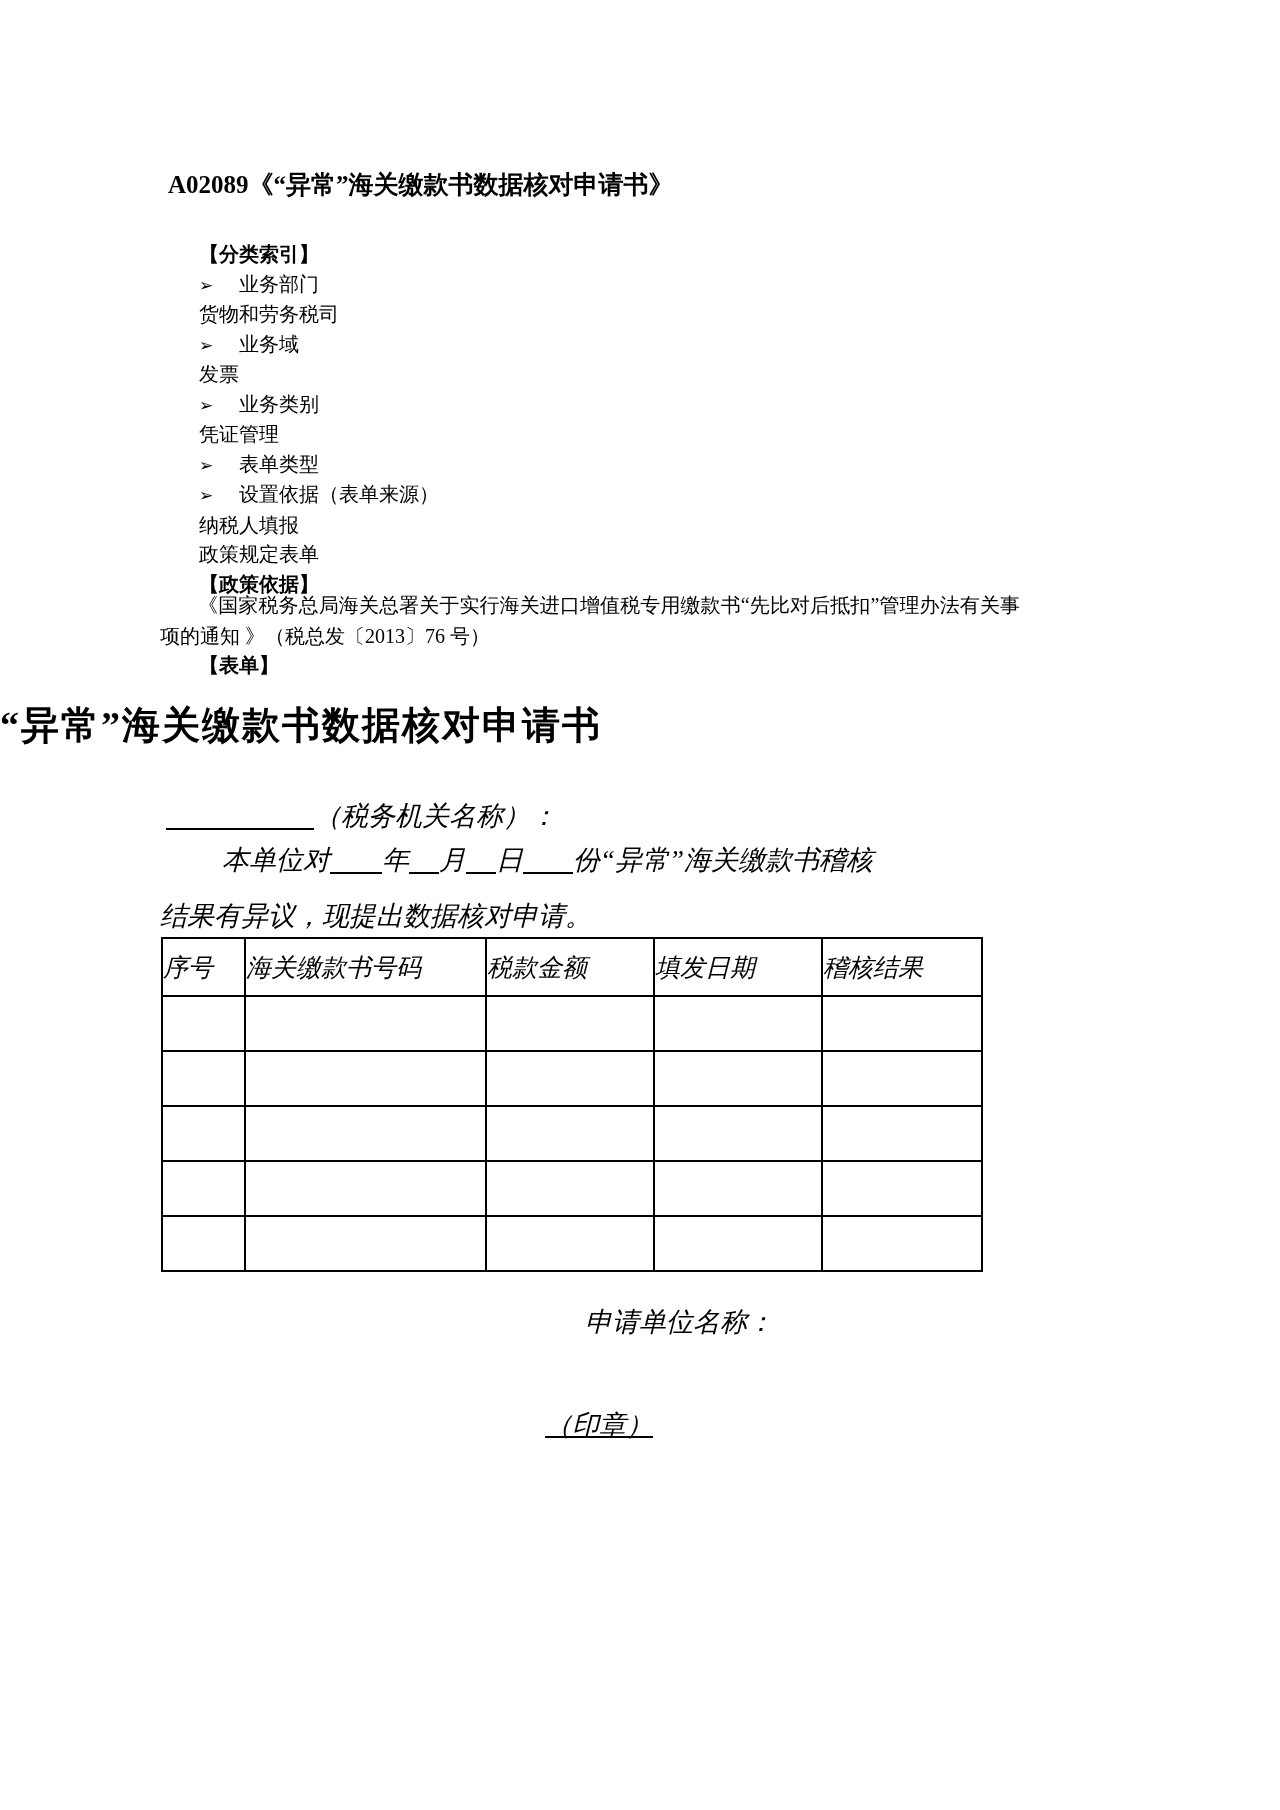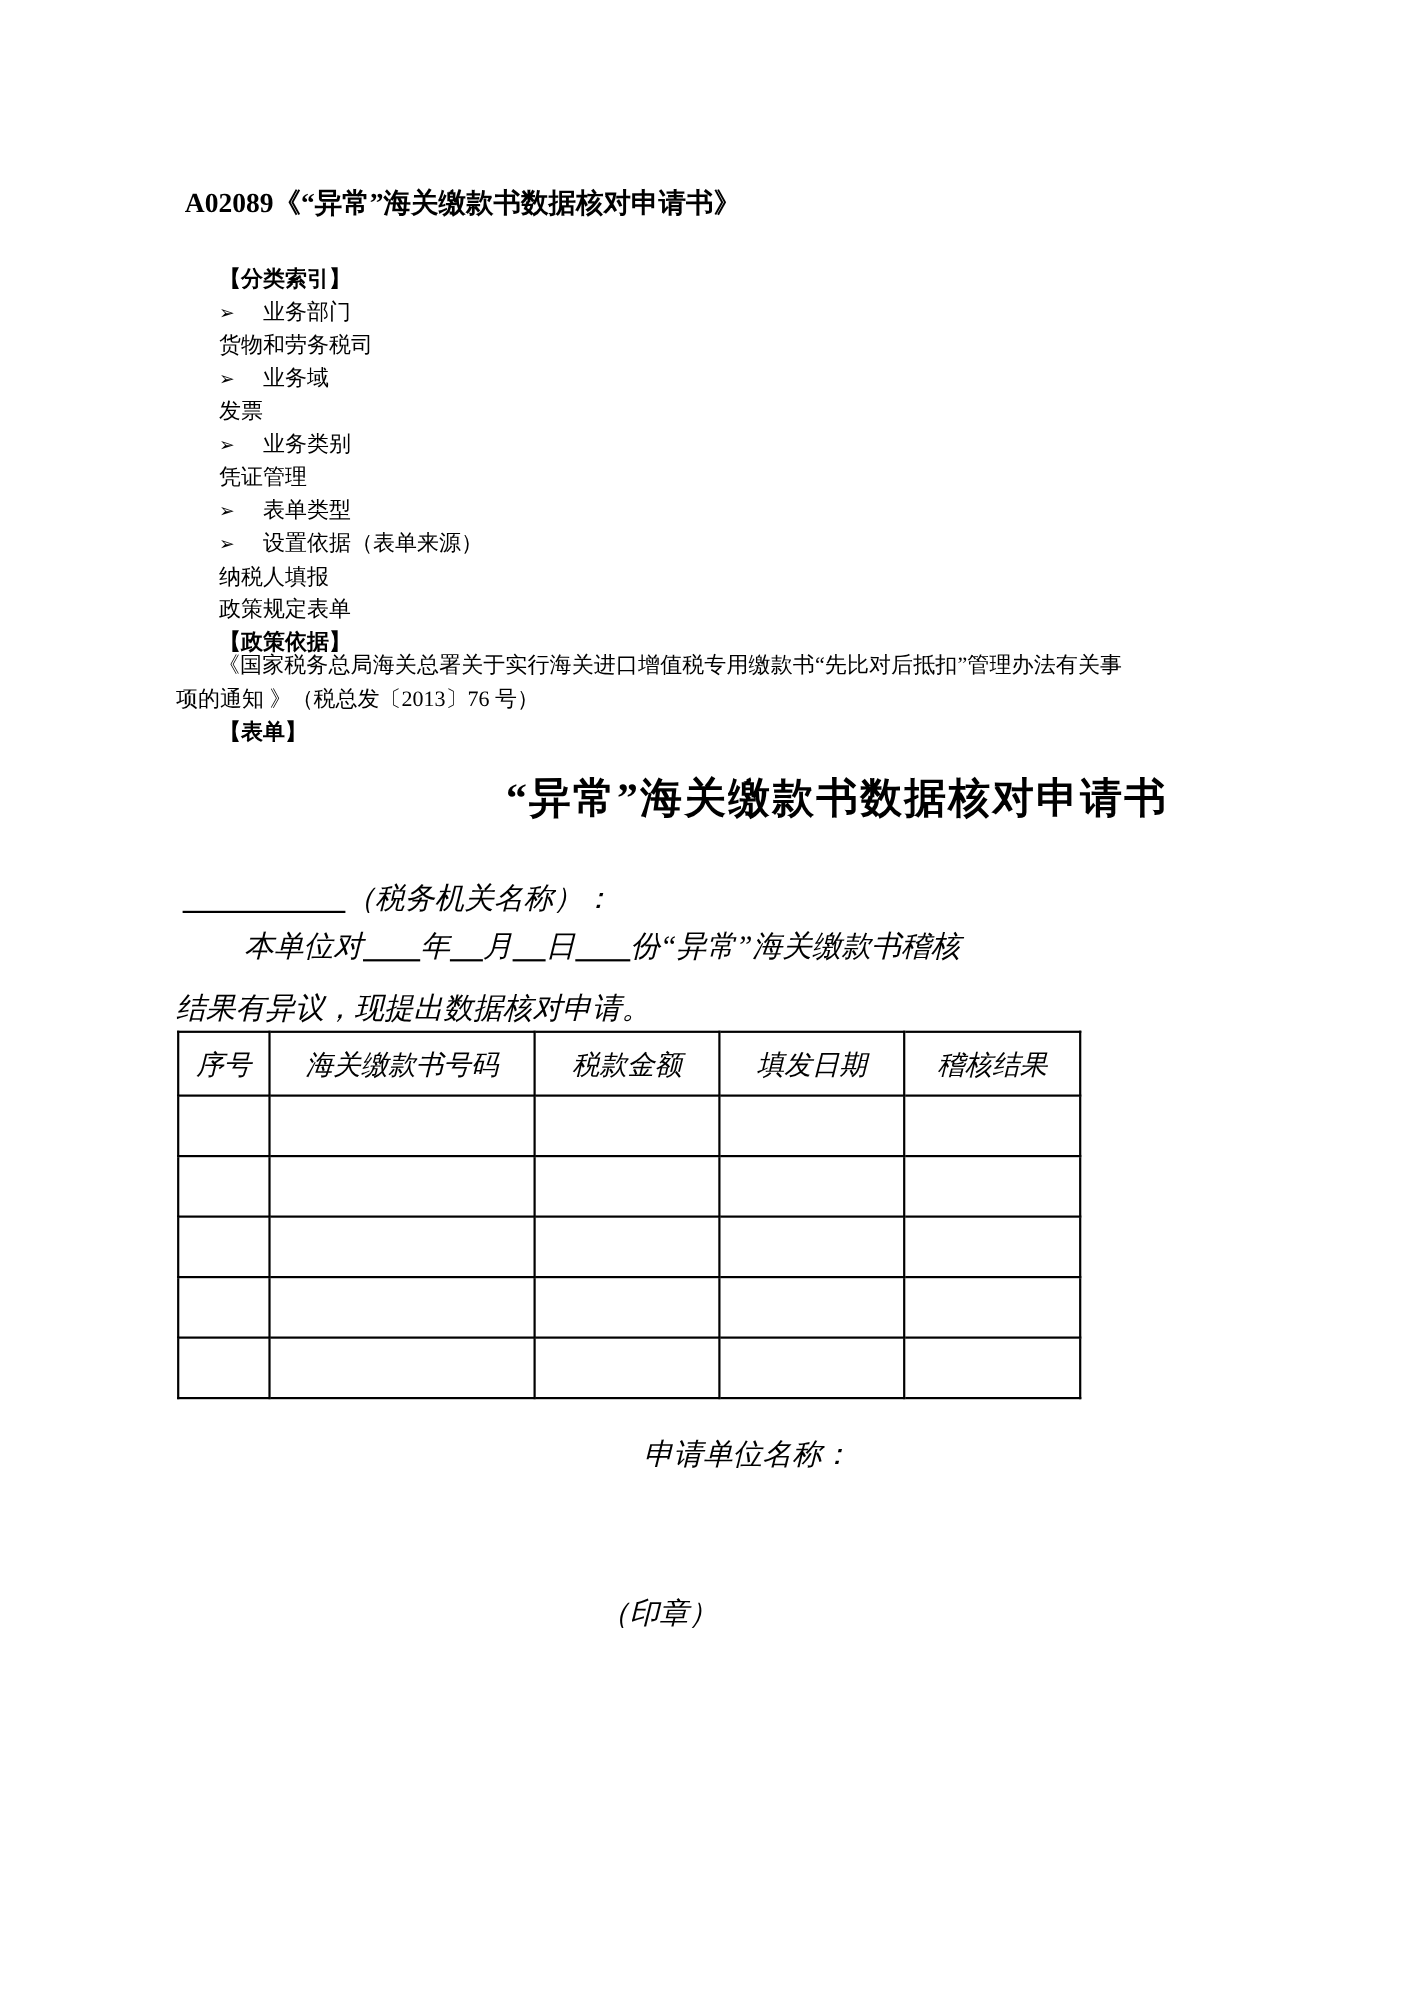--- a/index.html
+++ b/index.html
@@ -78,21 +78,21 @@
     font-size: 20px;
     font-weight: bold;
   }
 
   
   .form-title {
     position: absolute;
     left: 0;
     top: 700px;
     width: 1062px;
-    text-align: right;
+    text-align: left;
     font-family: "Liberation Serif", "DejaVu Serif", serif;
     font-weight: bold;
     font-size: 38px;
     letter-spacing: 2px;
   }
 
   
   .kai {
     font-family: "Liberation Serif", "DejaVu Serif", serif;
     font-style: italic;
@@ -127,21 +127,21 @@
     left: 161px;
     top: 937px;
     width: 820px;
     border-collapse: collapse;
     table-layout: fixed;
   }
   .form-table td, .form-table th {
     border: 2px solid #000;
     padding: 0;
     height: 53px;
-    text-align: center;
+    text-align: left;
     vertical-align: middle;
     font-weight: normal;
     font-size: 25px;
   }
   .form-table thead th { height: 56px; }
   .col-seq    { width: 83px; }
   .col-no     { width: 241px; }
   .col-amount { width: 168px; }
   .col-date   { width: 168px; }
   .col-result { width: 160px; }
@@ -151,23 +151,24 @@
     position: absolute;
     left: 585px;
     top: 1304px;
     font-size: 27px;
     white-space: nowrap;
     text-align: right;
   }
   .seal-line {
     position: absolute;
     left: 545px;
-    top: 1448px;
-    font-size: 27px;
-    white-space: nowrap;
+    top: 1407px;
+    font-size: 27px;
+    white-space: nowrap;
+    text-decoration: underline;
   }
 </style>
 </head>
 <body>
 
 <div class="page">
 
   <div class="doc-heading">A02089《“异常”海关缴款书数据核对申请书》</div>
 
   <div class="index-block">

